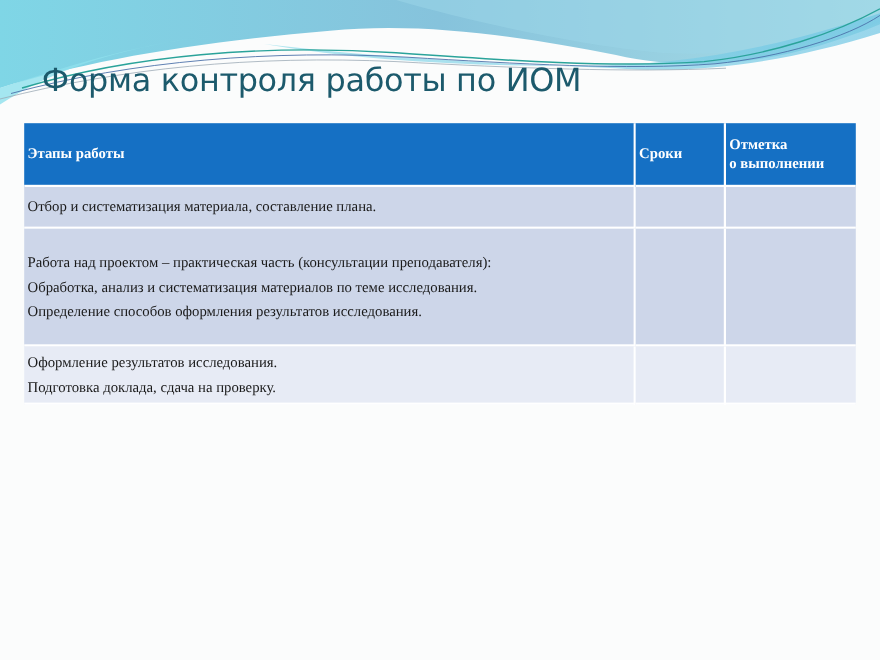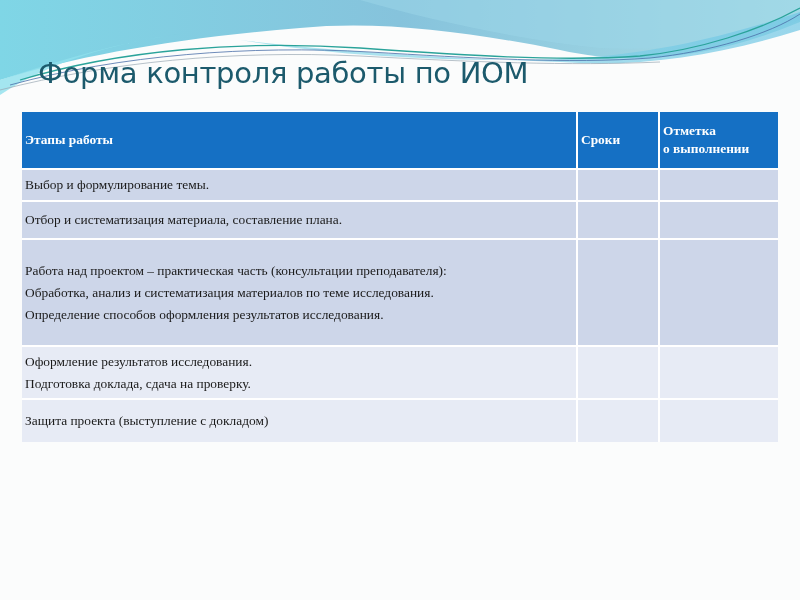--- a/index.html
+++ b/index.html
@@ -72,27 +72,20 @@
       <tr>
         <th>Этапы работы</th>
         <th>Сроки</th>
         <th class="multi">
           <span>Отметка</span>
           <span>о выполнении</span>
         </th>
       </tr>
     </thead>
     <tbody>
-      <tr class="odd" style="height:32px">
-        <td class="multi">
-            <span>Выбор и формулирование темы.</span>
-          </td>
-        <td></td>
-        <td></td>
-      </tr>
       <tr class="odd" style="height:38px">
         <td class="multi">
             <span>Отбор и систематизация материала, составление плана.</span>
           </td>
         <td></td>
         <td></td>
       </tr>
       <tr class="odd" style="height:107px">
         <td class="multi">
           <span>Работа над проектом – практическая часть (консультации преподавателя):</span>
@@ -103,22 +96,15 @@
         <td></td>
       </tr>
       <tr class="even" style="height:53px">
         <td class="multi">
           <span>Оформление результатов исследования.</span>
           <span>Подготовка доклада, сдача на проверку.</span>
         </td>
         <td></td>
         <td></td>
       </tr>
-      <tr class="even" style="height:42px">
-        <td class="multi" style="border-bottom:none">
-            <span>Защита проекта (выступление с докладом)</span>
-          </td>
-        <td style="border-bottom:none"></td>
-        <td style="border-bottom:none"></td>
-      </tr>
     </tbody>
   </table>
 </div>
 
 </body></html>

